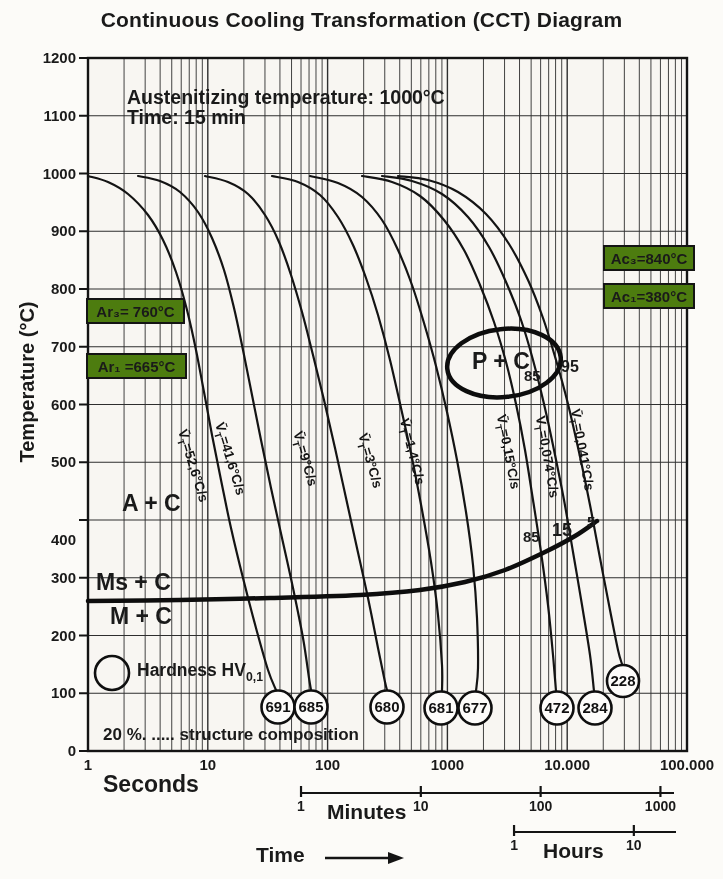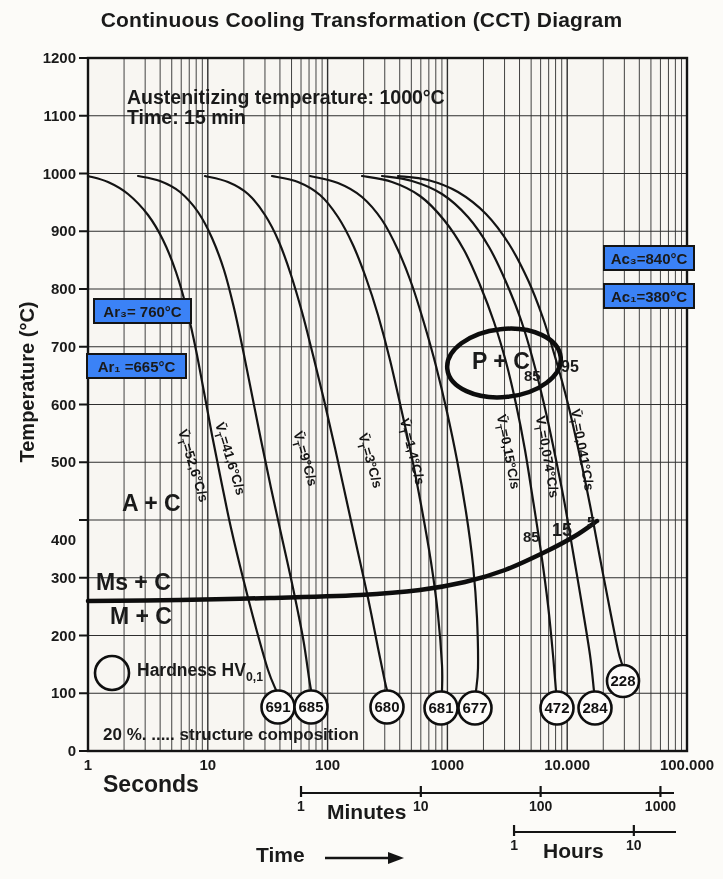--- a/index.html
+++ b/index.html
@@ -3,21 +3,21 @@
 <meta charset="utf-8">
 <style>
   html,body{margin:0;padding:0;background:#fcfbf8;}
   #page{position:relative;width:723px;height:879px;overflow:hidden;background:#fcfbf8;
         font-family:"Liberation Sans",sans-serif;color:#1a1a1a;}
   #plot-layer{position:absolute;left:0;top:0;width:723px;height:879px;}
   .lbl{position:absolute;white-space:nowrap;color:#1a1a1a;line-height:1.1;
        font-family:"Liberation Sans",sans-serif;}
   .b{font-weight:bold;}
   .box{position:absolute;display:flex;align-items:center;justify-content:center;
-       background:#3b82f6;border:2px solid #141414;font-weight:bold;font-size:15px;
+       background:#4d7c0f;border:2px solid #141414;font-weight:bold;font-size:15px;
        white-space:nowrap;font-family:"Liberation Sans",sans-serif;}
   .rate{position:absolute;font-size:13.5px;font-weight:600;white-space:nowrap;
         color:#141414;font-family:"Liberation Sans",sans-serif;}
   .tick{position:absolute;font-size:15px;font-weight:bold;white-space:nowrap;
         color:#1a1a1a;font-family:"Liberation Sans",sans-serif;}
   sub{font-size:70%;}
 </style>
 </head>
 <body>
 
@@ -145,21 +145,21 @@
   <div class="lbl b" style="left:127px;top:107px;font-size:19.5px;">Time: 15 min</div>
 
   <div class="lbl b" style="left:27px;top:382px;transform:translate(-50%,-50%) rotate(-90deg);font-size:20px;">Temperature (°C)</div>
 
   <div class="box" style="left:603px;top:245px;width:88px;height:22px;">
        <span>Ac₃=840°C</span>
     </div>
   <div class="box" style="left:603px;top:283px;width:88px;height:22px;">
        <span>Ac₁=380°C</span>
     </div>
-  <div class="box" style="left:86px;top:298px;width:95px;height:22px;margin-left:7px;">
+  <div class="box" style="left:86px;top:298px;width:95px;height:22px;">
        <span>Ar₃= 760°C</span>
     </div>
   <div class="box" style="left:86px;top:353px;width:97px;height:22px;">
        <span>Ar₁ =665°C</span>
     </div>
 
   <div class="lbl b" style="left:122px;top:491px;font-size:23px;">A + C</div>
   <div class="lbl b" style="left:96px;top:570px;font-size:23px;">Ms + C</div>
   <div class="lbl b" style="left:110px;top:604px;font-size:23px;">M + C</div>
   <div class="lbl b" style="left:472px;top:349px;font-size:23px;">P + C</div>

